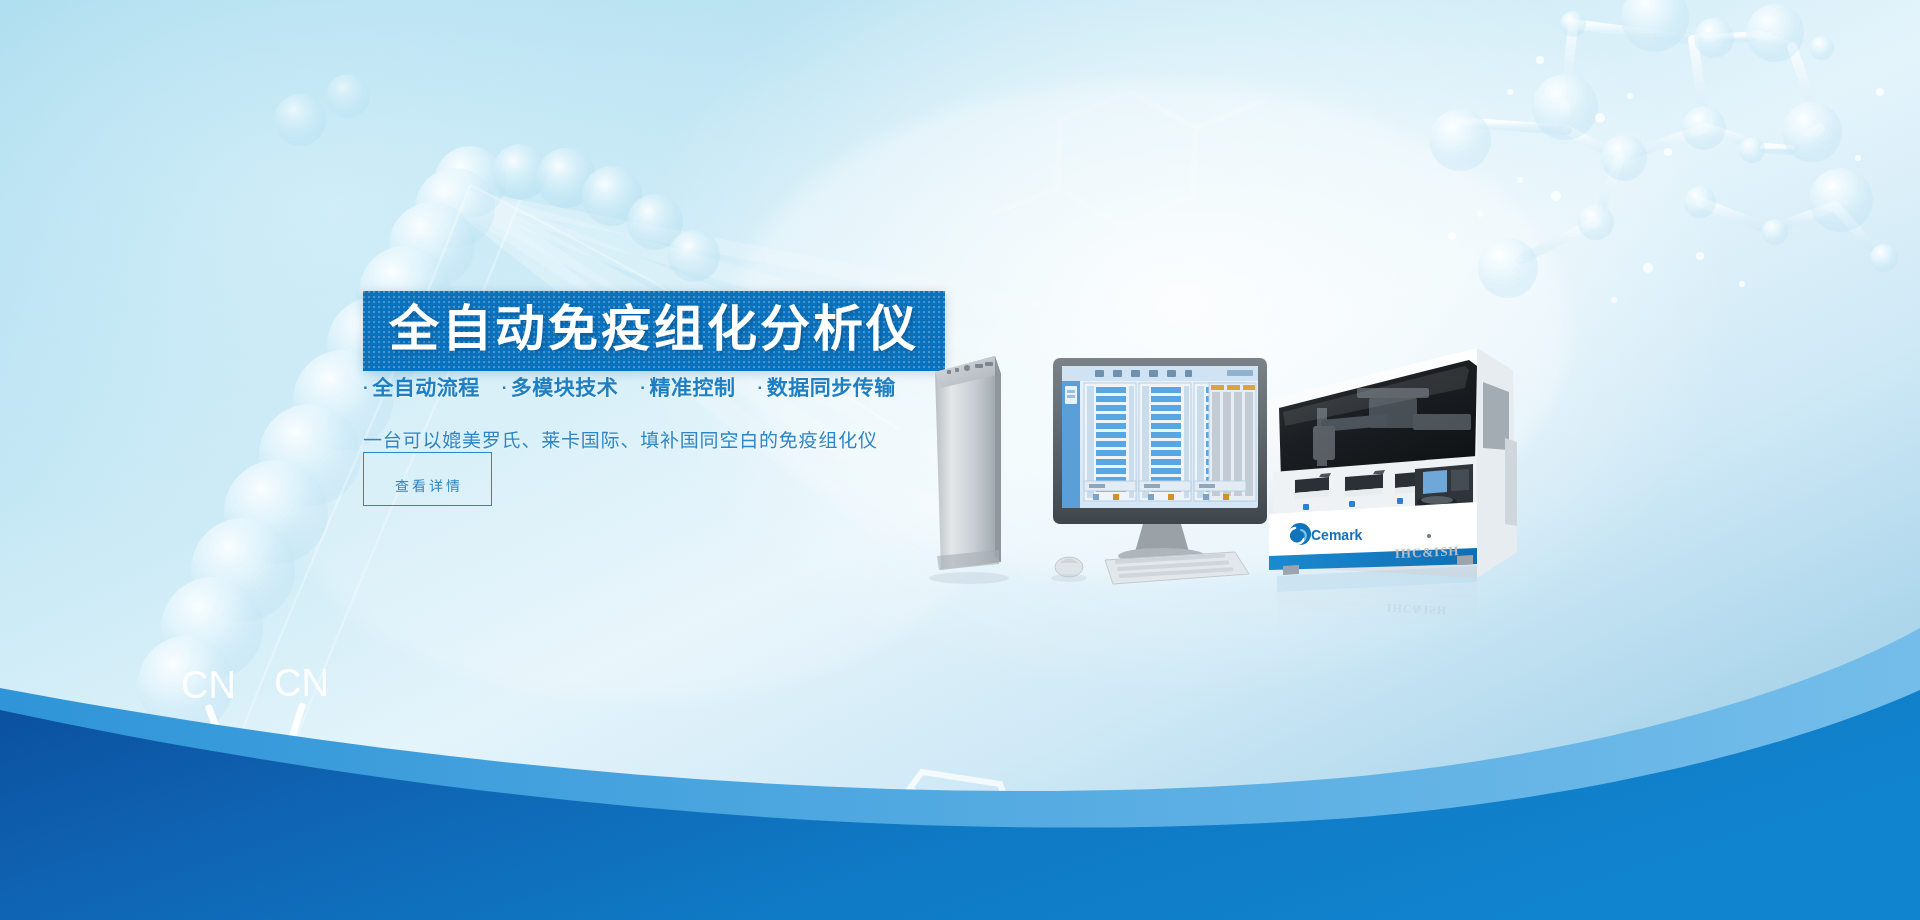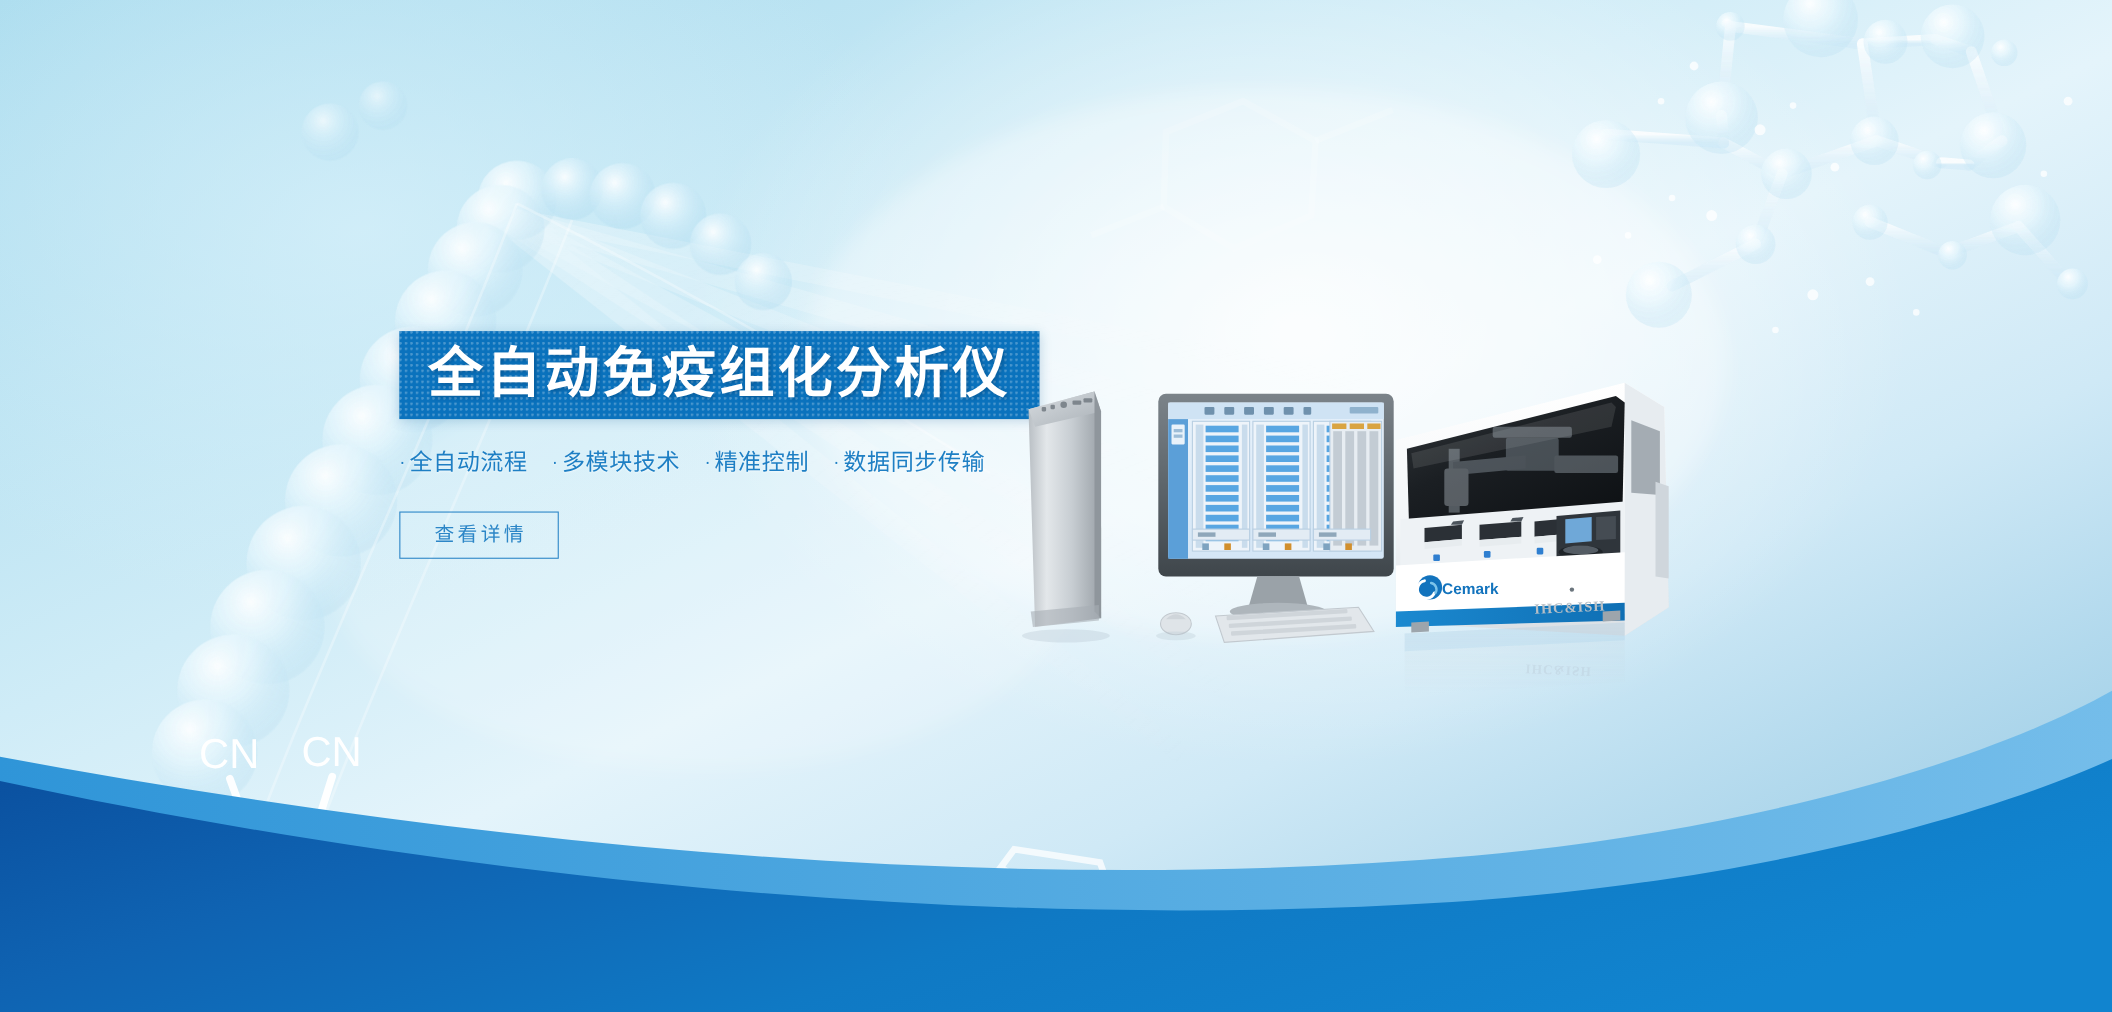--- a/index.html
+++ b/index.html
@@ -14,21 +14,21 @@
       radial-gradient(ellipse 900px 640px at 1180px 300px, rgba(255,255,255,.85) 0%, rgba(255,255,255,0) 62%),
       radial-gradient(ellipse 760px 520px at 330px 210px, rgba(214,240,250,.78) 0%, rgba(214,240,250,0) 68%),
       linear-gradient(155deg,#aadcee 0%,#b6e1f1 16%,#cfecf7 36%,#e4f4fb 52%,#cfe9f6 68%,#a9d4ea 85%,#8cc4e2 100%);
   }
 
   
   .bg-layer{position:absolute;inset:0;pointer-events:none;text-align:center;}
   .bg-svg{position:absolute;top:0;left:0;width:1920px;height:920px;}
 
   
-  #copy{position:absolute;left:363px;top:301px;width:640px;}
+  #copy{position:absolute;left:363px;top:291px;width:640px;}
 
   .title-bar{
     display:inline-block;
     background-color:#0a72bd;
     background-image:
       radial-gradient(circle at 1px 1px, rgba(255,255,255,.26) 1px, rgba(255,255,255,0) 1.6px);
     background-size:5px 5px;
     padding:11px 26px 16px 26px;
     box-shadow:0 2px 10px rgba(10,80,140,.22);
   }
@@ -38,50 +38,48 @@
     font-size:50px;
     line-height:1.06;
     letter-spacing:3px;
     color:#ffffff;
     white-space:nowrap;
     text-shadow:2px 2px 4px rgba(4,52,95,.35);
     display:block;
   }
 
   .features{
-    margin-top:22px;
     font-size:21px;
-    font-weight:400;
+    font-weight:700;
     color:#1e7fc4;
     letter-spacing:.5px;
     white-space:nowrap;
     text-shadow:0 1px 2px rgba(255,255,255,.65);
   }
   .features .feat{margin-right:22px;display:inline-block;}
   .features .feat:last-child{margin-right:0;}
   .features .dot{font-size:17px;vertical-align:2px;margin-right:3px;}
 
   .subdesc{
     margin-top:24px;
     font-size:19px;
     color:#2f86c6;
     letter-spacing:.8px;
     white-space:nowrap;
     text-shadow:0 1px 2px rgba(255,255,255,.55);
   }
 
   .cta{
-    margin-top:32px;
     display:inline-block;
     border:1px solid #2c86c7;
     color:#2c86c7;
     background:transparent;
-    font-size:18px;
+    font-size:14px;
     letter-spacing:3px;
-    padding:11px 28px 12px 31px;
+    padding:26px 28px 12px 31px;
     cursor:pointer;
     text-decoration:none;
     line-height:1;
   }
 
   
   #product{position:absolute;left:917px;top:330px;width:620px;height:300px;}
   .prod-svg{position:absolute;top:0;left:0;}
 
   
@@ -259,20 +257,21 @@
   <div id="copy">
 
     <div class="title-bar">
       <span class="title-text">全自动免疫组化分析仪</span>
     </div>
 
     <div class="features">
       <span class="feat"><span class="dot">·</span><span>全自动流程</span></span><span class="feat"><span class="dot">·</span><span>多模块技术</span></span><span class="feat"><span class="dot">·</span><span>精准控制</span></span><span class="feat"><span class="dot">·</span><span>数据同步传输</span></span>
     </div>
 
+    <div class="subdesc">一台可以媲美罗氏、莱卡国际、填补国同空白的免疫组化仪</div>
 
     <a href="#" class="cta">查看详情</a>
   </div>
 
   <div id="product">
     <svg class="prod-svg" width="620" height="320" viewBox="0 0 620 320">
       <defs>
         <linearGradient id="towerG" x1="0" y1="0" x2="1" y2="0">
           <stop offset="0%" stop-color="#b9bfc4"></stop>
           <stop offset="25%" stop-color="#e3e7ea"></stop>

